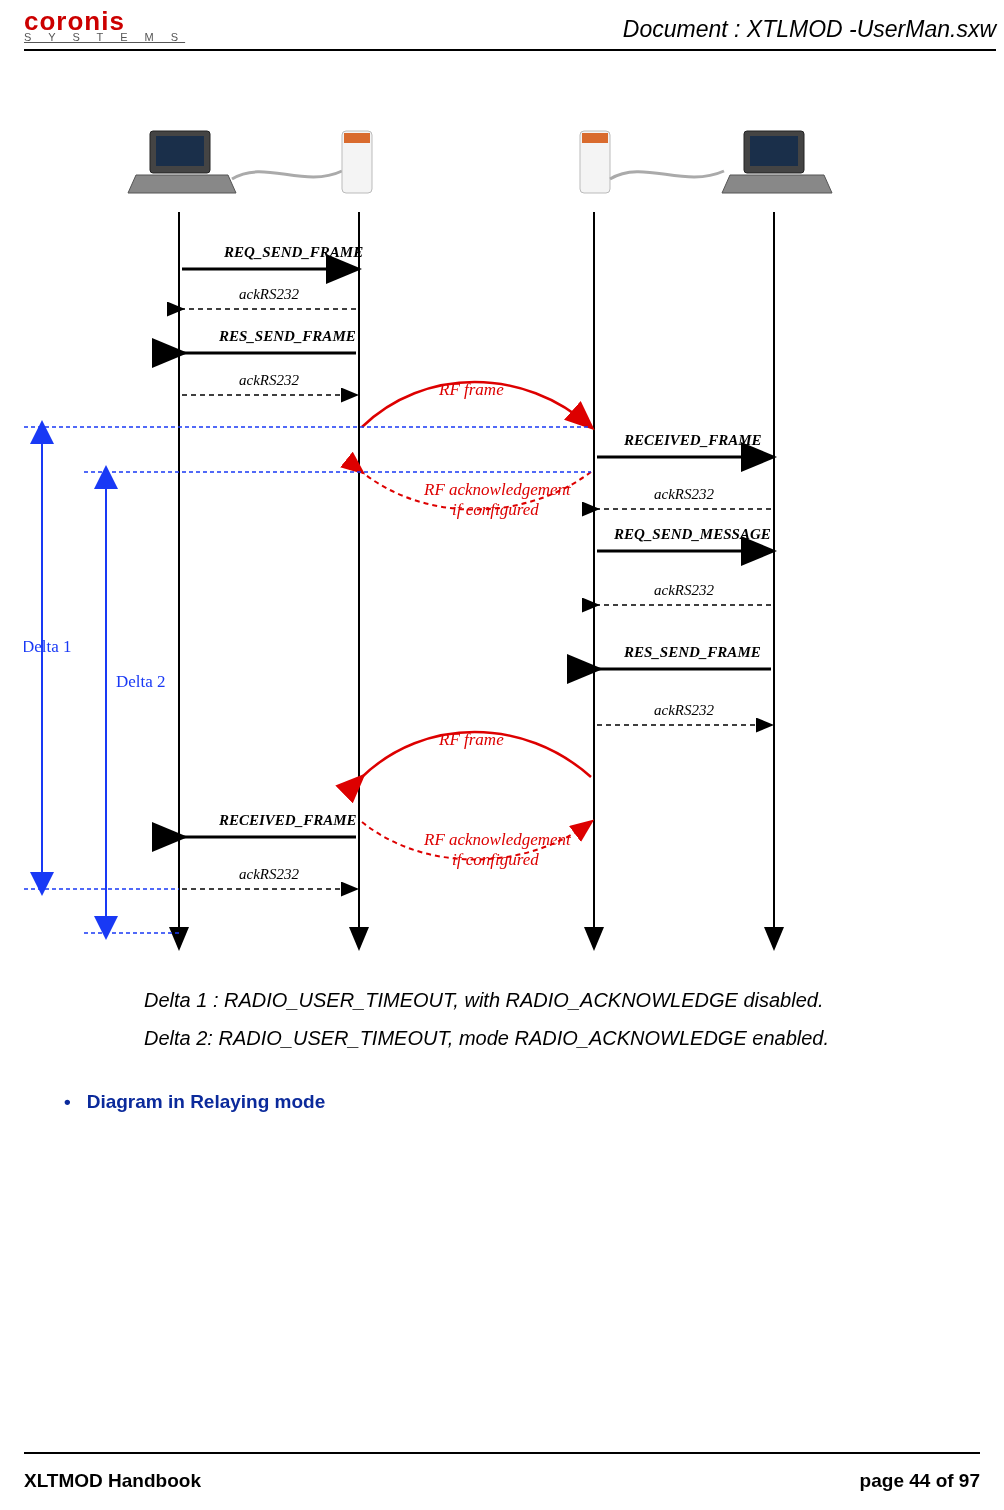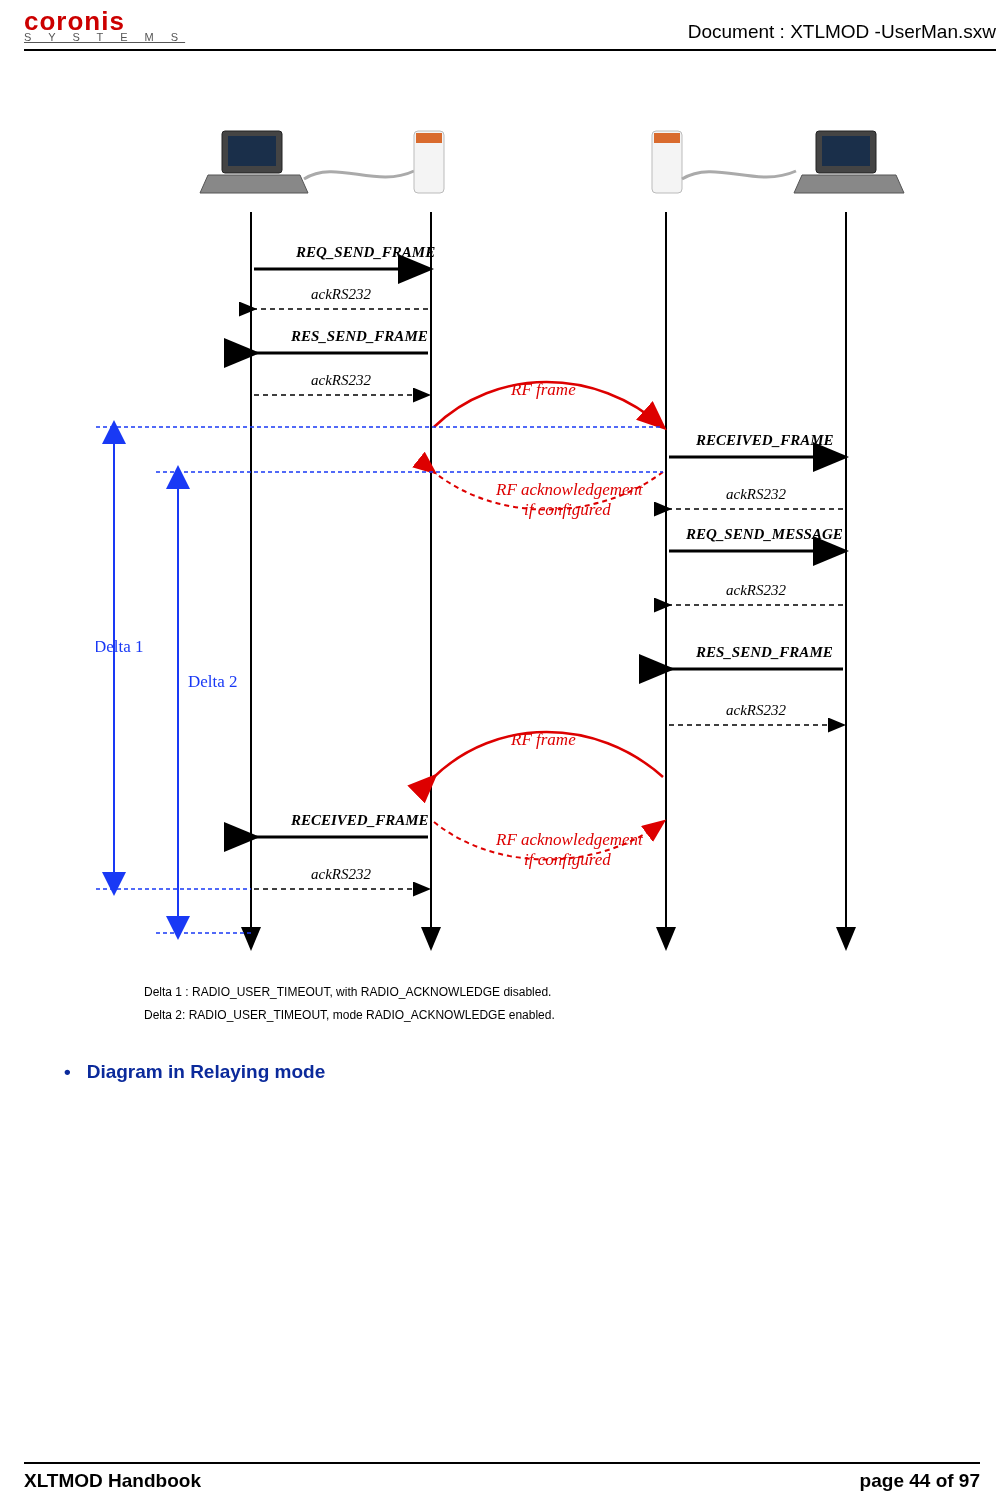--- a/index.html
+++ b/index.html
@@ -29,49 +29,51 @@
     line-height: 0.9;
   }
   .logo .sys {
     font-weight: 400;
     font-size: 11px;
     color: #555;
     letter-spacing: 7px;
     text-decoration: underline;
   }
   .doc-id {
-    font-size: 19px;
+    font-size: 23px;
+    font-style: italic;
   }
   .diagram-wrap {
     width: 100%;
     margin-top: 46px;
-    text-align: right;
+    text-align: left;
   }
   .captions {
     margin: 10px 0 3px 120px;
-    font-size: 12px;
+    font-style: italic;
+    font-size: 20px;
     line-height: 1.9;
   }
   .bullet-line {
     margin: 34px 0 4px 40px;
     font-size: 19px;
     color: #0b2a9b;
     font-weight: 700;
   }
   .bullet-line .dot {
     color: #0b2a9b;
     padding-right: 16px;
   }
   .footer {
     position: absolute;
     bottom: 18px;
     left: 24px;
     right: 24px;
     border-top: 2px solid #000;
-    padding-top: 6px;
+    padding-top: 16px;
     display: flex;
     justify-content: space-between;
     font-weight: 700;
     font-size: 19px;
   }
   
   .seq-bold { font: italic bold 15px "Times New Roman", serif; }
   .seq-it   { font: italic 15px "Times New Roman", serif; }
   .seq-red  { font: italic 17px "Times New Roman", serif; fill:#d00; }
   .seq-blue { font: 17px "Times New Roman", serif; fill:#1939f5; }

